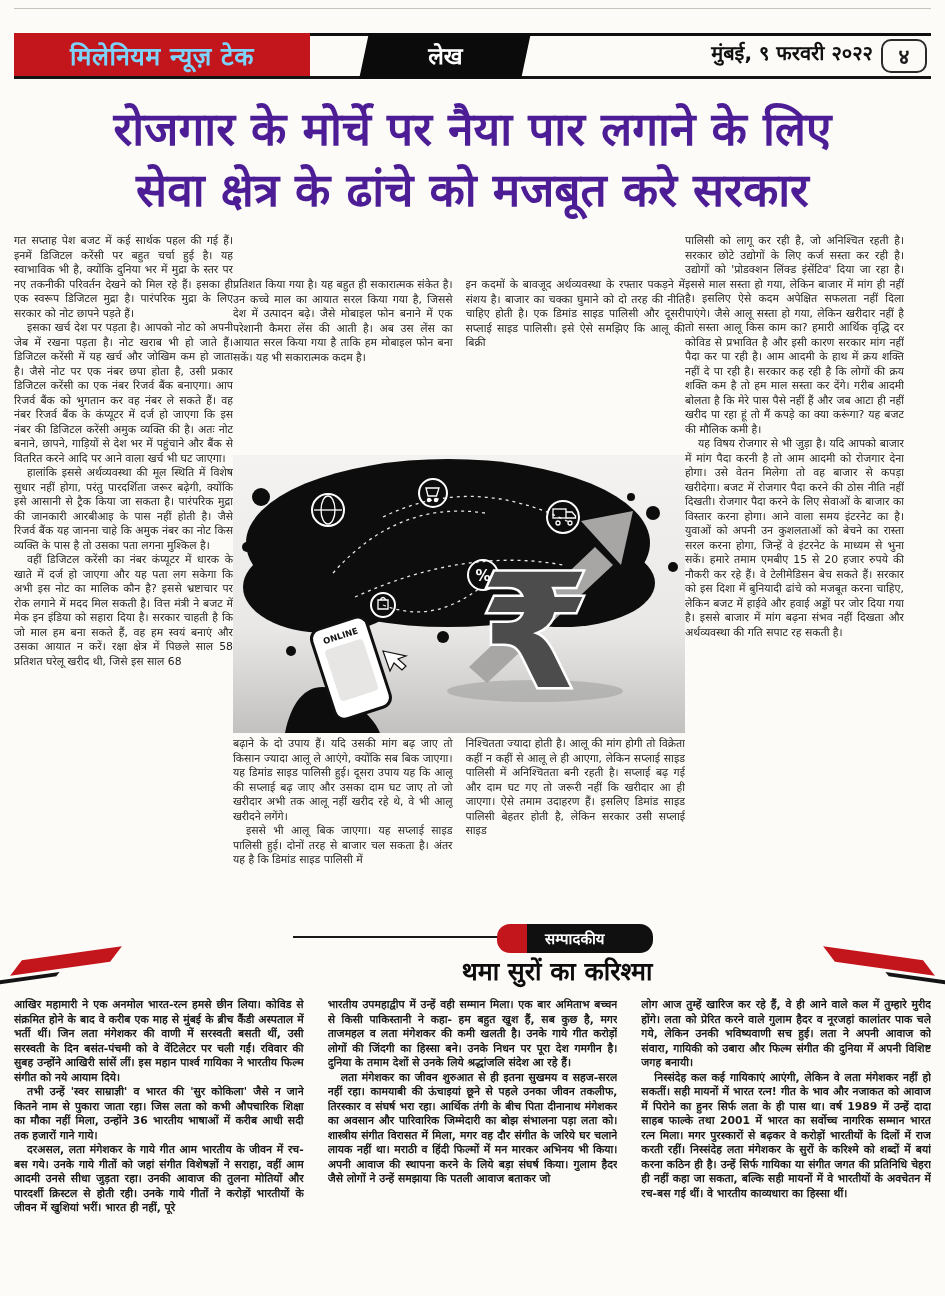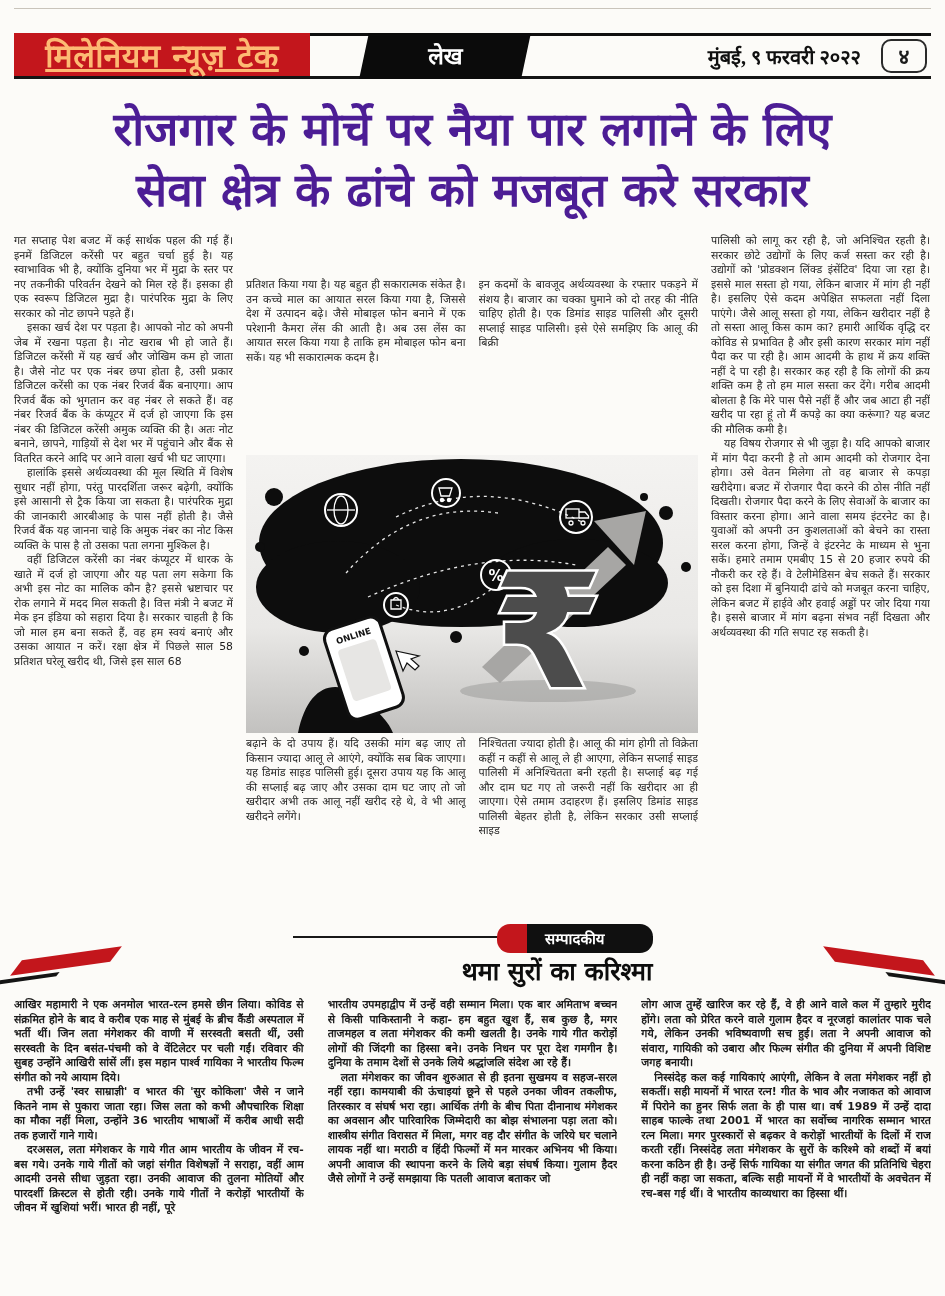--- a/index.html
+++ b/index.html
@@ -7,43 +7,43 @@
   .page {
     width:945px; height:1296px; margin:0 auto; position:relative;
     background:#fcfbf8; color:#1b1b1b; overflow:hidden;
     padding:8px 14px 6px; font-family:"DejaVu Sans","Liberation Sans",sans-serif;
   }
   .top-rule { border-top:1px solid #c9c4bb; margin-bottom:24px; }
 
   
   .masthead { display:flex; align-items:stretch; height:46px; border-bottom:3px solid #141414; }
   .brand {
-    width:296px; background:#c3161c; color:#fdba74; display:flex; align-items:center;
-    justify-content:center; font-size:32px; font-weight:bold; letter-spacing:.5px;text-decoration:underline;
+    width:296px; background:#c3161c; color:#7dd3fc; display:flex; align-items:center;
+    justify-content:center; font-size:25px; font-weight:bold; letter-spacing:.5px;
   }
   .mast-rest { flex:1; display:flex; align-items:center; border-top:3px solid #0f0f0f; }
   .ribbon {
     margin-left:54px; background:#0b0b0b; color:#fff; font-weight:bold; font-size:23px;
     padding:6px 64px 8px; transform:skewX(-12deg);
   }
   .ribbon > span { display:inline-block; transform:skewX(12deg); }
-  .date-area { margin-left:auto; display:flex; align-items:center; gap:20px; padding-right:4px;font-family:Liberation Serif, serif; }
+  .date-area { margin-left:auto; display:flex; align-items:flex-start; gap:8px; padding-right:4px; }
   .date { font-size:20px; font-weight:bold; color:#101010; white-space:nowrap; }
   .page-badge {
     min-width:46px; height:34px; border:2px solid #2a2a2a; border-radius:10px;
     display:flex; align-items:center; justify-content:center; font-size:21px; font-weight:bold;
   }
 
   
   .headline { text-align:center; margin:20px 8px 14px; font-weight:800; font-size:46px; line-height:1.32; color:#4c1d95; }
 
   
   p { text-align:justify; font-size:10.8px; line-height:14.5px; color:#1c1c1c; }
   p + p { text-indent:13px; }
-  .body-top { display:flex; gap:13px; height:688px; overflow:hidden; margin-top:4px; }
+  .body-top { display:flex; height:688px; overflow:hidden; margin-top:4px; }
   .colA, .colD { width:219px; overflow:hidden; }
   .mid { width:452px; display:flex; flex-direction:column; }
   .mid-top { display:flex; gap:13px; height:172px; overflow:hidden;margin-top:44px; }
   .mid-top .half, .mid-bottom .half { width:219.5px; overflow:hidden; }
   .figure { height:278px; margin:5px 0 4px; position:relative; background:#dcdbd9; overflow:hidden; }
   .figure svg { width:100%; height:100%; display:block; }
   .mid-bottom { flex:1; display:flex; gap:13px; overflow:hidden; }
 
   
   .ed-divider { position:relative; height:66px; margin-top:2px; }
@@ -175,20 +175,21 @@
               <text x="117" y="182" text-anchor="middle" font-size="8.5" font-weight="bold" fill="#101010">ONLINE</text>
             </g>
             <path d="M150 196 l7 20 4-8 8 7 4-4 -8-7 8-3 z" fill="#ffffff" stroke="#101010" stroke-width="1.2"></path>
           </g>
         </svg>
       </div>
 
       <div class="mid-bottom">
         <div class="half">
           <p>बढ़ाने के दो उपाय हैं। यदि उसकी मांग बढ़ जाए तो किसान ज्यादा आलू ले आएंगे, क्योंकि सब बिक जाएगा। यह डिमांड साइड पालिसी हुई। दूसरा उपाय यह कि आलू की सप्लाई बढ़ जाए और उसका दाम घट जाए तो जो खरीदार अभी तक आलू नहीं खरीद रहे थे, वे भी आलू खरीदने लगेंगे।</p>
+          <p>इससे भी आलू बिक जाएगा। यह सप्लाई साइड पालिसी हुई। दोनों तरह से बाजार चल सकता है। अंतर यह है कि डिमांड साइड पालिसी में</p>
         </div>
         <div class="half">
           <p>निश्चितता ज्यादा होती है। आलू की मांग होगी तो विक्रेता कहीं न कहीं से आलू ले ही आएगा, लेकिन सप्लाई साइड पालिसी में अनिश्चितता बनी रहती है। सप्लाई बढ़ गई और दाम घट गए तो जरूरी नहीं कि खरीदार आ ही जाएगा। ऐसे तमाम उदाहरण हैं। इसलिए डिमांड साइड पालिसी बेहतर होती है, लेकिन सरकार उसी सप्लाई साइड</p>
         </div>
       </div>
     </div>
 
     <div class="colD">
       <p>पालिसी को लागू कर रही है, जो अनिश्चित रहती है। सरकार छोटे उद्योगों के लिए कर्ज सस्ता कर रही है। उद्योगों को 'प्रोडक्शन लिंक्ड इंसेंटिव' दिया जा रहा है। इससे माल सस्ता हो गया, लेकिन बाजार में मांग ही नहीं है। इसलिए ऐसे कदम अपेक्षित सफलता नहीं दिला पाएंगे। जैसे आलू सस्ता हो गया, लेकिन खरीदार नहीं है तो सस्ता आलू किस काम का? हमारी आर्थिक वृद्धि दर कोविड से प्रभावित है और इसी कारण सरकार मांग नहीं पैदा कर पा रही है। आम आदमी के हाथ में क्रय शक्ति नहीं दे पा रही है। सरकार कह रही है कि लोगों की क्रय शक्ति कम है तो हम माल सस्ता कर देंगे। गरीब आदमी बोलता है कि मेरे पास पैसे नहीं हैं और जब आटा ही नहीं खरीद पा रहा हूं तो मैं कपड़े का क्या करूंगा? यह बजट की मौलिक कमी है।</p>
       <p>यह विषय रोजगार से भी जुड़ा है। यदि आपको बाजार में मांग पैदा करनी है तो आम आदमी को रोजगार देना होगा। उसे वेतन मिलेगा तो वह बाजार से कपड़ा खरीदेगा। बजट में रोजगार पैदा करने की ठोस नीति नहीं दिखती। रोजगार पैदा करने के लिए सेवाओं के बाजार का विस्तार करना होगा। आने वाला समय इंटरनेट का है। युवाओं को अपनी उन कुशलताओं को बेचने का रास्ता सरल करना होगा, जिन्हें वे इंटरनेट के माध्यम से भुना सकें। हमारे तमाम एमबीए 15 से 20 हजार रुपये की नौकरी कर रहे हैं। वे टेलीमेडिसन बेच सकते हैं। सरकार को इस दिशा में बुनियादी ढांचे को मजबूत करना चाहिए, लेकिन बजट में हाईवे और हवाई अड्डों पर जोर दिया गया है। इससे बाजार में मांग बढ़ना संभव नहीं दिखता और अर्थव्यवस्था की गति सपाट रह सकती है।</p>

